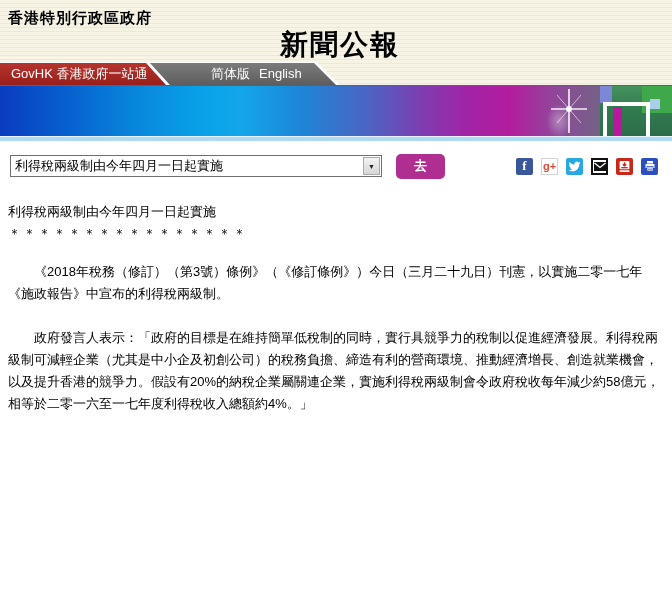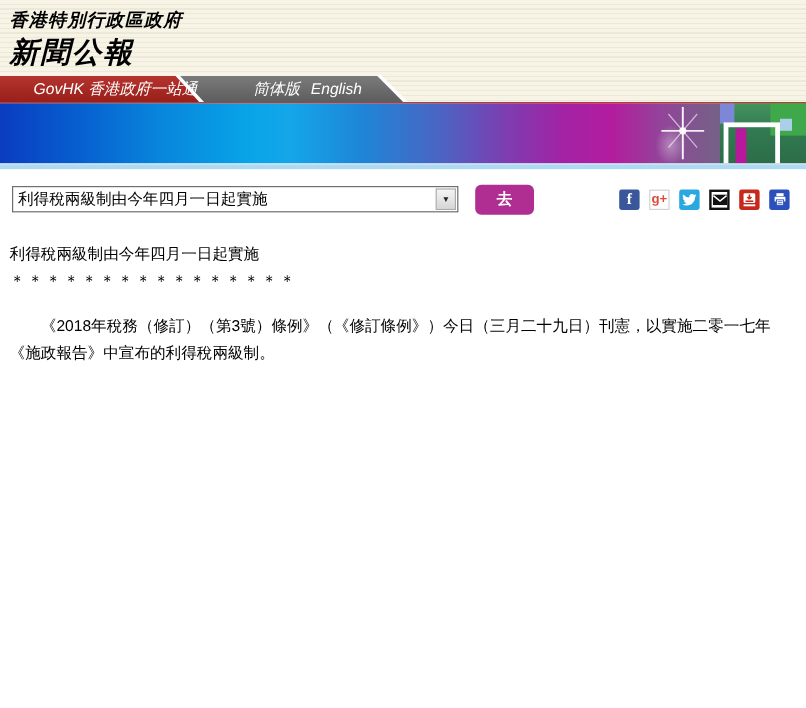--- a/index.html
+++ b/index.html
@@ -2,42 +2,41 @@
 <html><head>
 <meta charset="utf-8">
 <style>
   * { margin:0; padding:0; box-sizing:border-box; }
   html,body { width:672px; height:590px; background:#fff; overflow:hidden; }
   body { font-family:"Liberation Sans", sans-serif; color:#000; }
 
   
   .topzone {
     background: repeating-linear-gradient(180deg, #f7f4e6 0px, #f7f4e6 3px, #ece9da 3px, #ece9da 4px);
-    font-style: italic;
   }
   .masthead { height:62px; padding:9px 0 0 8px; }
   .gov-title { font-size:15px; font-weight:bold; letter-spacing:1px; line-height:18px; }
-  .site-title { font-size:24px; font-weight:bold; letter-spacing:2px; line-height:30px; margin-top:3px; }
+  .site-title { font-size:28px; font-weight:bold; letter-spacing:2px; line-height:30px; margin-top:3px;text-align:center; }
 
   
   .tabbar { position:relative; height:23px; }
   .tab-shape { position:absolute; top:0; height:23px; }
   .gray-back { left:0; width:340px; background:#fff;
     clip-path: polygon(0 0, 317px 0, 340px 23px, 0 23px); }
   .gray-tab { left:0; top:1px; height:22px; width:336px;
     background:linear-gradient(180deg,#7b7b7b,#5d5d5d);
     clip-path: polygon(0 0, 314px 0, 336px 22px, 0 22px); }
   .red-back { left:0; width:170px; background:#fff;
     clip-path: polygon(0 0, 149px 0, 170px 23px, 0 23px); }
   .red-tab { left:0; top:1px; height:22px; width:166px;
     background:linear-gradient(180deg,#b5352e,#991f1a);
     clip-path: polygon(0 0, 146px 0, 166px 22px, 0 22px); }
   .tab-label { position:absolute; top:1px; height:22px; line-height:22px;
     color:#fff; font-size:13px; white-space:nowrap; cursor:pointer; }
-  .lbl-govhk { left:28px; }
+  .lbl-govhk { left:11px; }
   .lbl-simp  { left:199px;margin-left:12px; }
   .lbl-eng   { left:259px; }
 
   
   .banner { position:relative; height:51px; border-top:1px solid #c03a2a; overflow:hidden;
     background: linear-gradient(90deg,
       #0a3cc0 0%, #0760cf 10%, #0886dc 20%, #08a4e8 31%, #14a6e9 36%,
       #1e85d6 45%, #4d63c2 55%, #7f3cb0 63%, #a322a4 70%, #b31d9e 76%,
       #92449a 82%, #756187 89%, #646b76 100%);
   }
@@ -159,14 +158,15 @@
           <line x1="8" y1="19" x2="16" y2="19" stroke="#2b50bd" stroke-width="1.2"></line>
         </svg>
     </div>
   </div>
 </div>
 
 <div class="article">
   <div class="article-title">利得稅兩級制由今年四月一日起實施</div>
   <div class="stars">＊＊＊＊＊＊＊＊＊＊＊＊＊＊＊＊</div>
   <p>《2018年稅務（修訂）（第3號）條例》（《修訂條例》）今日（三月二十九日）刊憲，以實施二零一七年《施政報告》中宣布的利得稅兩級制。</p>
+  <p>政府發言人表示：「政府的目標是在維持簡單低稅制的同時，實行具競爭力的稅制以促進經濟發展。利得稅兩級制可減輕企業（尤其是中小企及初創公司）的稅務負擔、締造有利的營商環境、推動經濟增長、創造就業機會，以及提升香港的競爭力。假設有20%的納稅企業屬關連企業，實施利得稅兩級制會令政府稅收每年減少約58億元，相等於二零一六至一七年度利得稅收入總額約4%。」</p>
 
 </div>
 
 </body></html>

